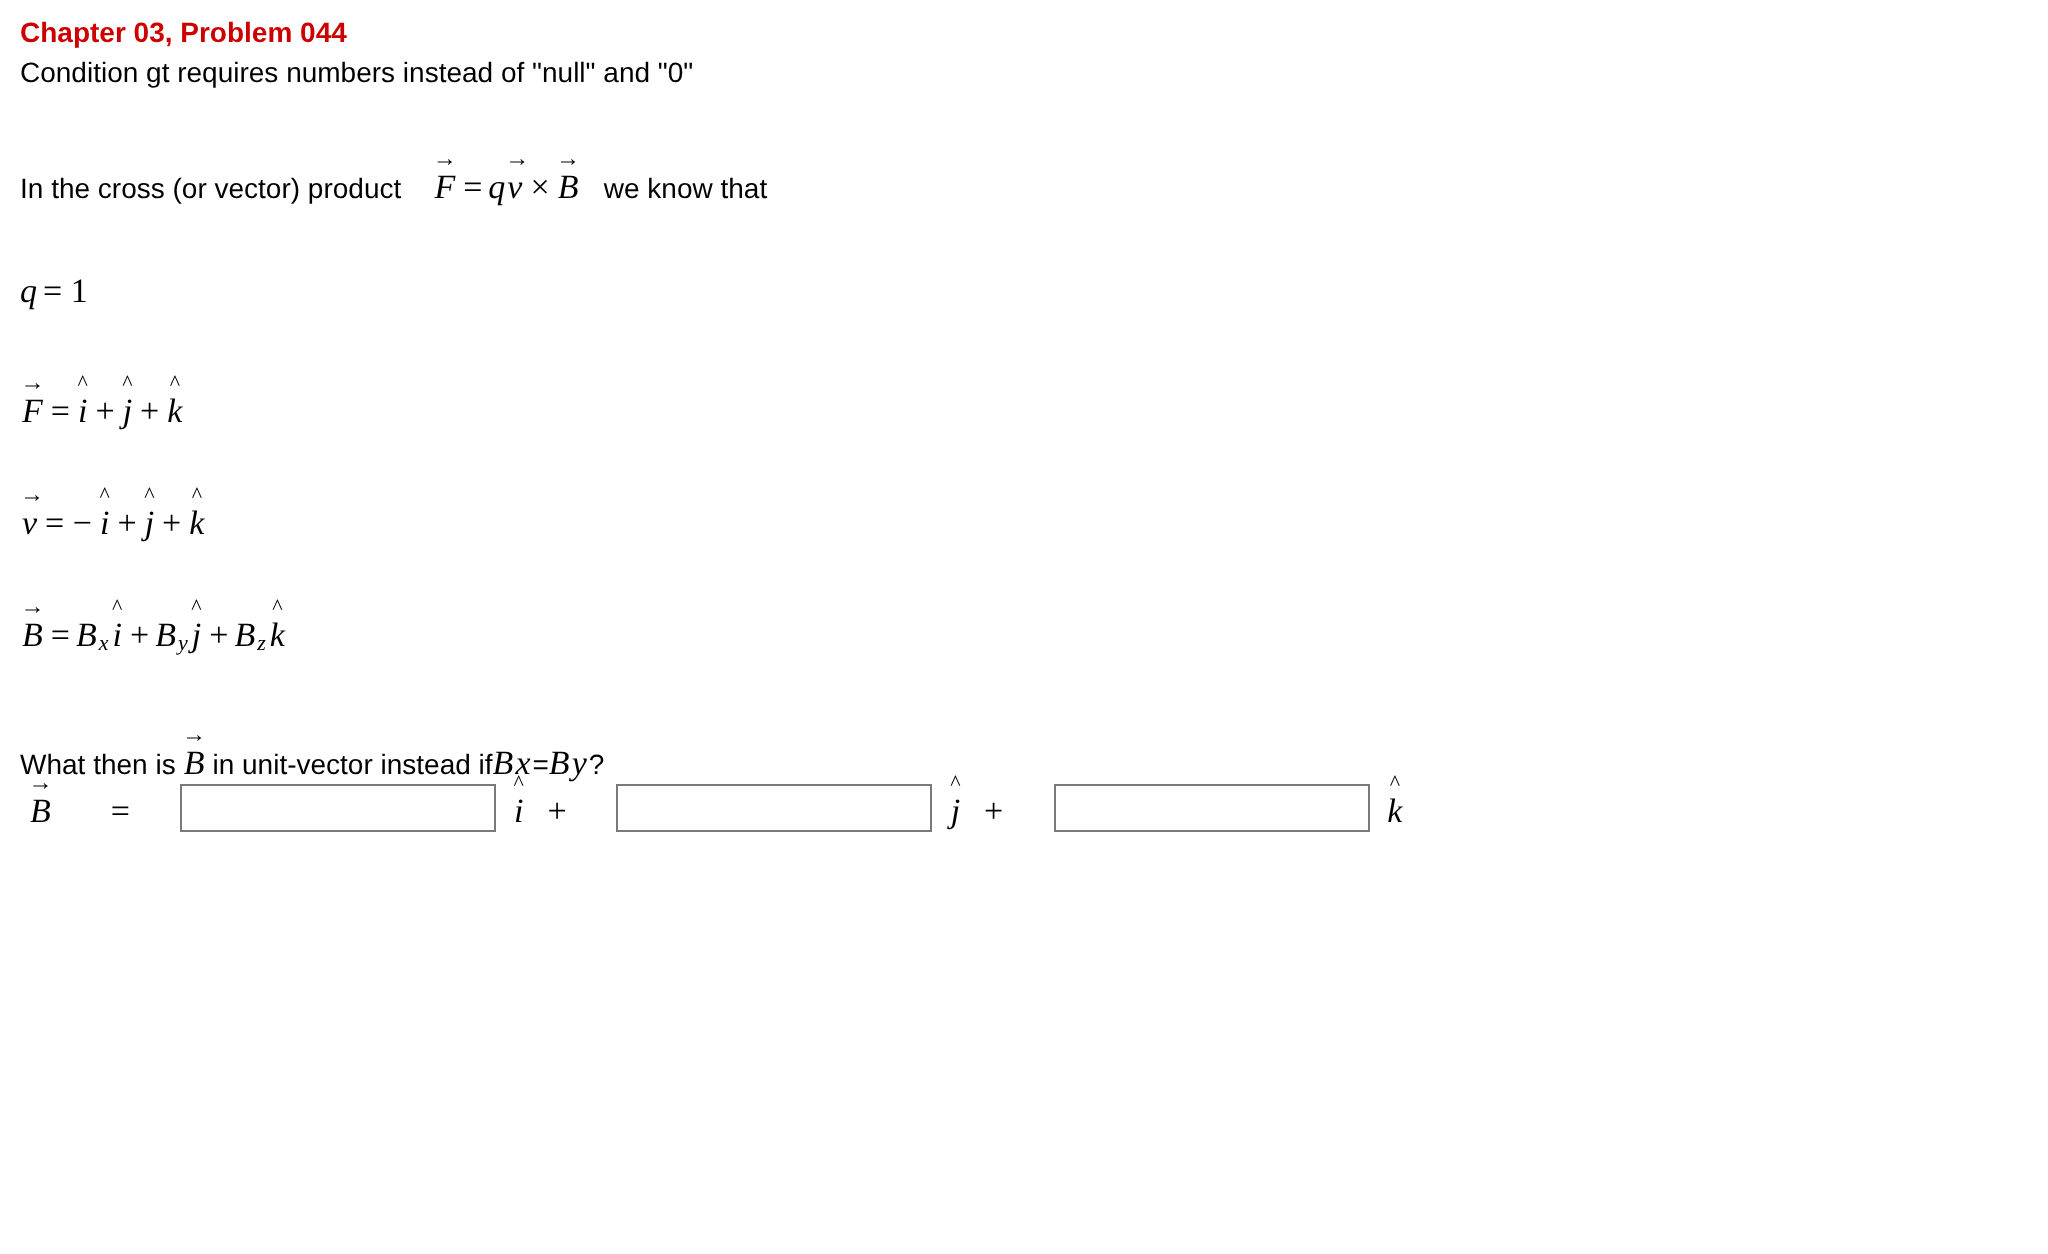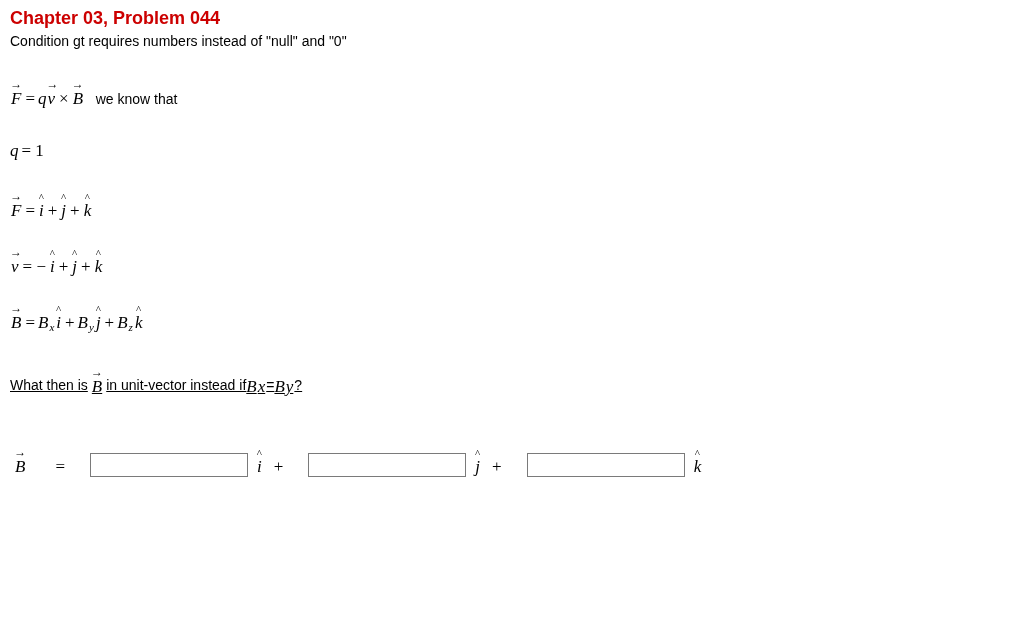--- a/index.html
+++ b/index.html
@@ -8,21 +8,21 @@
     color: #000;
     background: #fff;
     margin: 0;
     padding: 8px 10px;
     width: 1024px;
     box-sizing: border-box;
   }
   .title {
     color: #cc0000;
     font-weight: bold;
-    font-size: 18px;
+    font-size: 14px;
     margin-bottom: 4px;
   }
   .condition {
     font-size: 14px;
     margin-bottom: 40px;
   }
   .line {
     display: flex;
     align-items: flex-end;
     margin-bottom: 36px;
@@ -71,25 +71,24 @@
     font-style: normal;
   }
   .sub {
     font-size: 11px;
     vertical-align: sub;
     margin-left: 1px;
     margin-right: 1px;
   }
   .question-line {
     display: flex;
+    align-items: center;
     margin-top: 6px;
-    margin-bottom: 56px;
-    font-family: Verdana, Arial, sans-serif;
-    font-size: 14px;
-    text-decoration: underline;
+    font-family: Verdana, Arial, sans-serif;
+    font-size: 14px;
   }
   .question-line .math {
     font-family: "Times New Roman", Times, serif;
     font-style: italic;
     font-size: 17px;
     padding: 0 4px;
   }
   .answer-line {
     display: flex;
     align-items: flex-end;
@@ -114,20 +113,21 @@
   .sp { display:inline-block; width: 6px; }
   .sp2 { display:inline-block; width: 10px; }
 </style>
 </head>
 <body>
 
 <div class="title">Chapter 03, Problem 044</div>
 <div class="condition">Condition gt requires numbers instead of "null" and "0"</div>
 
 <div class="line first">
+  <span class="text">In the cross (or vector) product    </span>
   <span class="vec">F</span>
   <span class="op"> = </span>
   <span>q </span>
   <span class="vec">v</span>
   <span class="op"> × </span>
   <span class="vec">B</span>
   <span class="text">   we know that</span>
 </div>
 
 <div class="line" style="margin-bottom:40px;">

